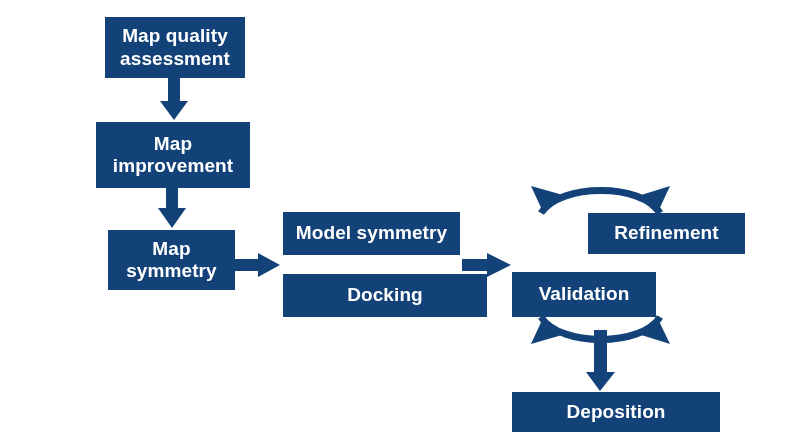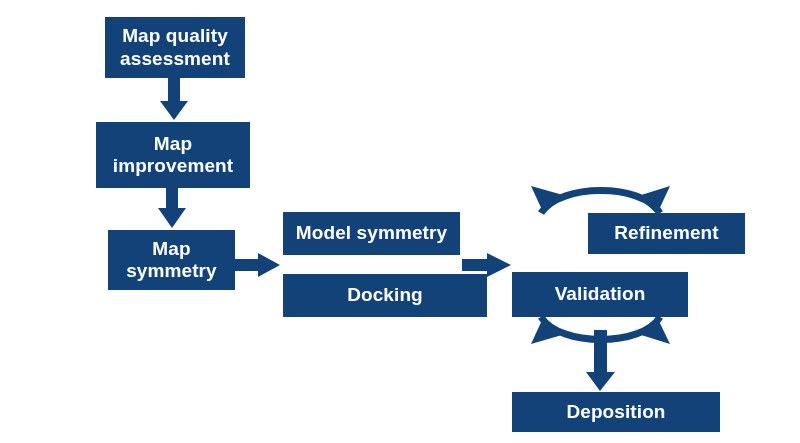--- a/index.html
+++ b/index.html
@@ -103,17 +103,17 @@
 
   <div class="node" style="left:108px; top:230px; width:127px; height:60px;">Map
 symmetry</div>
 
   <div class="node" style="left:283px; top:212px; width:177px; height:43px;">Model symmetry</div>
 
   <div class="node" style="left:283px; top:274px; width:204px; height:43px;">Docking</div>
 
   <div class="node" style="left:540px; top:213px; width:157px; height:41px;margin-left:48px;">Refinement</div>
 
-  <div class="node" style="left:512px; top:272px; width:176px; height:45px;">Validation</div>
+  <div class="node" style="left:512px; top:272px; width:144px; height:45px;">Validation</div>
 
   <div class="node" style="left:512px; top:392px; width:208px; height:40px;">Deposition</div>
 
 </div>
 
 </body></html>

